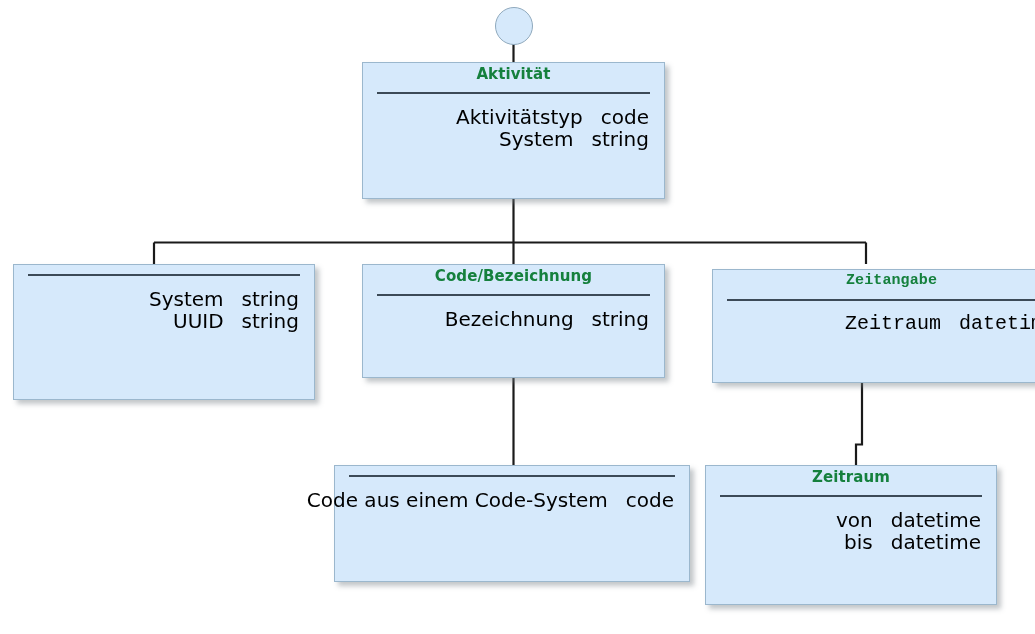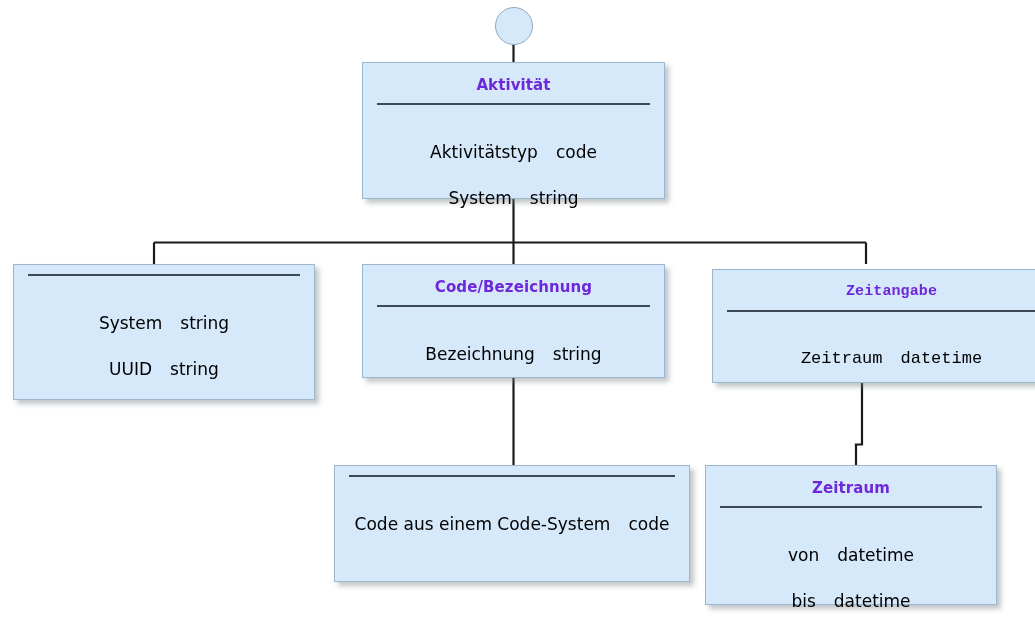--- a/index.html
+++ b/index.html
@@ -35,42 +35,42 @@
     background: #d6e9fb;
     border: 1px solid #9bb7cd;
     box-shadow: 4px 4px 5px rgba(120,128,136,0.45);
     z-index: 2;
   }
   .node-title {
     text-align: center;
     font-weight: bold;
     font-size: 15px;
     letter-spacing: 0.1px;
-    color: #6d28d9;
-    padding-top: 13px;
+    color: #15803d;
+    padding-top: 2px;
     line-height: 18px;
   }
   .node-sep {
     height: 0;
     border-top: 2px solid #3c4a57;
     margin: 9px 14px 0 14px;
   }
   .attr-list {
     padding: 12px 15px 0 15px;
   }
   .attr-row {
     display: flex;
-    justify-content: center;
+    justify-content: flex-end;
     align-items: baseline;
-    font-size: 17px;
+    font-size: 20px;
     line-height: 22px;
     white-space: nowrap;
   }
   .attr-name { text-align: left; }
-  .attr-type { text-align: right; padding-left: 18px; margin-top: 24px; }
+  .attr-type { text-align: right; padding-left: 18px; }
 
   
   .root-circle {
     position: absolute;
     width: 36px;
     height: 36px;
     border-radius: 50%;
     background: #d6e9fb;
     border: 1px solid #8fa9bd;
     z-index: 3;

